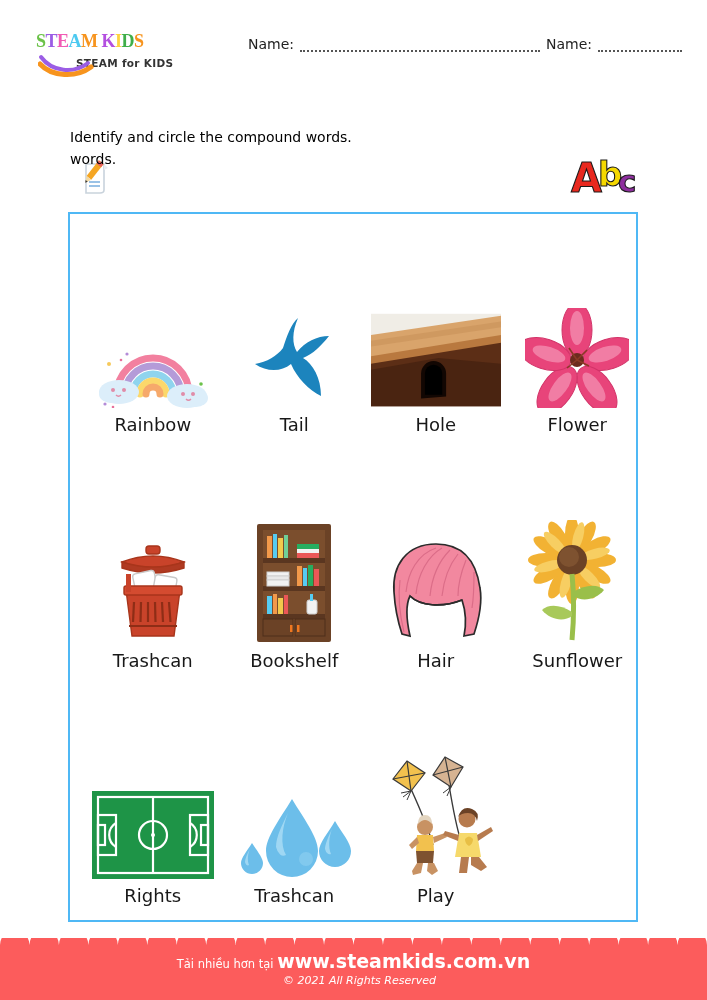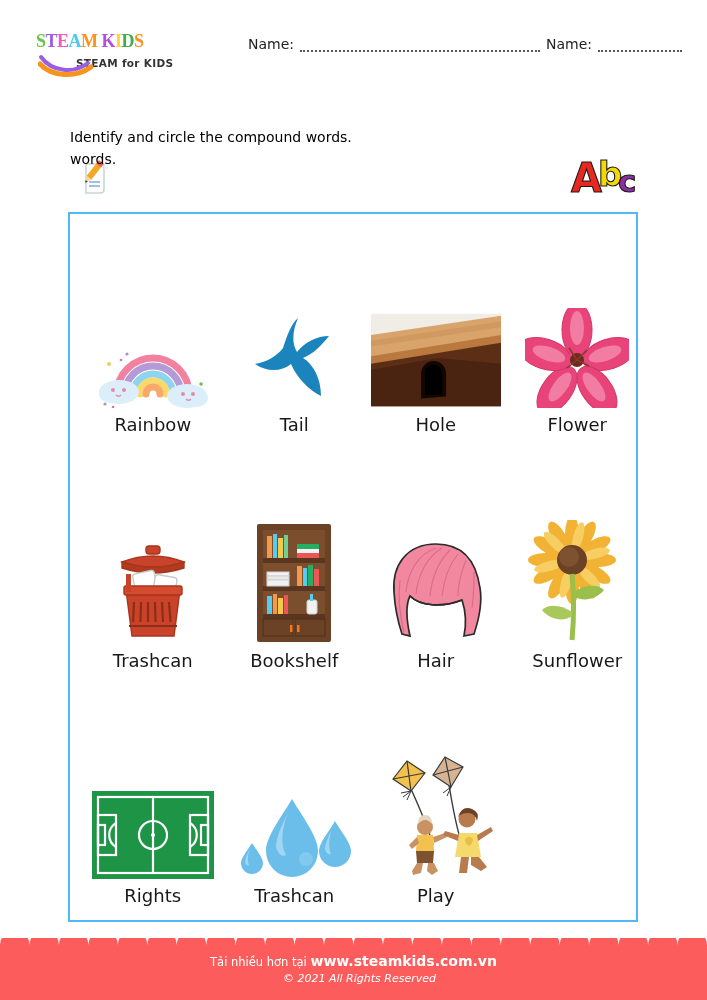--- a/index.html
+++ b/index.html
@@ -66,21 +66,21 @@
   .caption { font-family:"DejaVu Sans", sans-serif; font-size: 18px; color:#181818;
              white-space:nowrap; }
 
   
   .footer { position:absolute; left:0; bottom:0; width:707px; height:62px; }
   .scallop { position:absolute; left:0; top:0; width:707px; height:14px; }
   .footer-band { position:absolute; left:0; top:10px; width:707px; height:52px; background:#FC5C5C; }
   .footer-text { position:absolute; left:0; top:14px; width:707px; text-align:center;
                  font-family:"DejaVu Sans", sans-serif; color:#ffffff; }
   .footer-line1 { font-size: 11.5px; line-height: 18px; }
-  .footer-line1 b { font-size: 14px; }
+  .footer-line1 b { font-size: 19px; }
   .footer-line2 { font-size: 11px; font-style: italic; line-height: 16px; margin-left: 12px; }
 </style>
 </head>
 <body>
 
 <div class="header">
 
   <div class="logo-block">
     <div class="logo-word"><span style="color: rgb(108, 194, 74);">S</span><span style="color: rgb(155, 93, 229);">T</span><span style="color: rgb(241, 91, 181);">E</span><span style="color: rgb(76, 201, 240);">A</span><span style="color: rgb(247, 148, 30);">M</span><span style="color: rgb(255, 255, 255);">&nbsp;</span><span style="color: rgb(179, 79, 224);">K</span><span style="color: rgb(255, 210, 63);">I</span><span style="color: rgb(63, 174, 73);">D</span><span style="color: rgb(247, 148, 30);">S</span></div>
     <div class="logo-sub">STEAM for KIDS</div>

